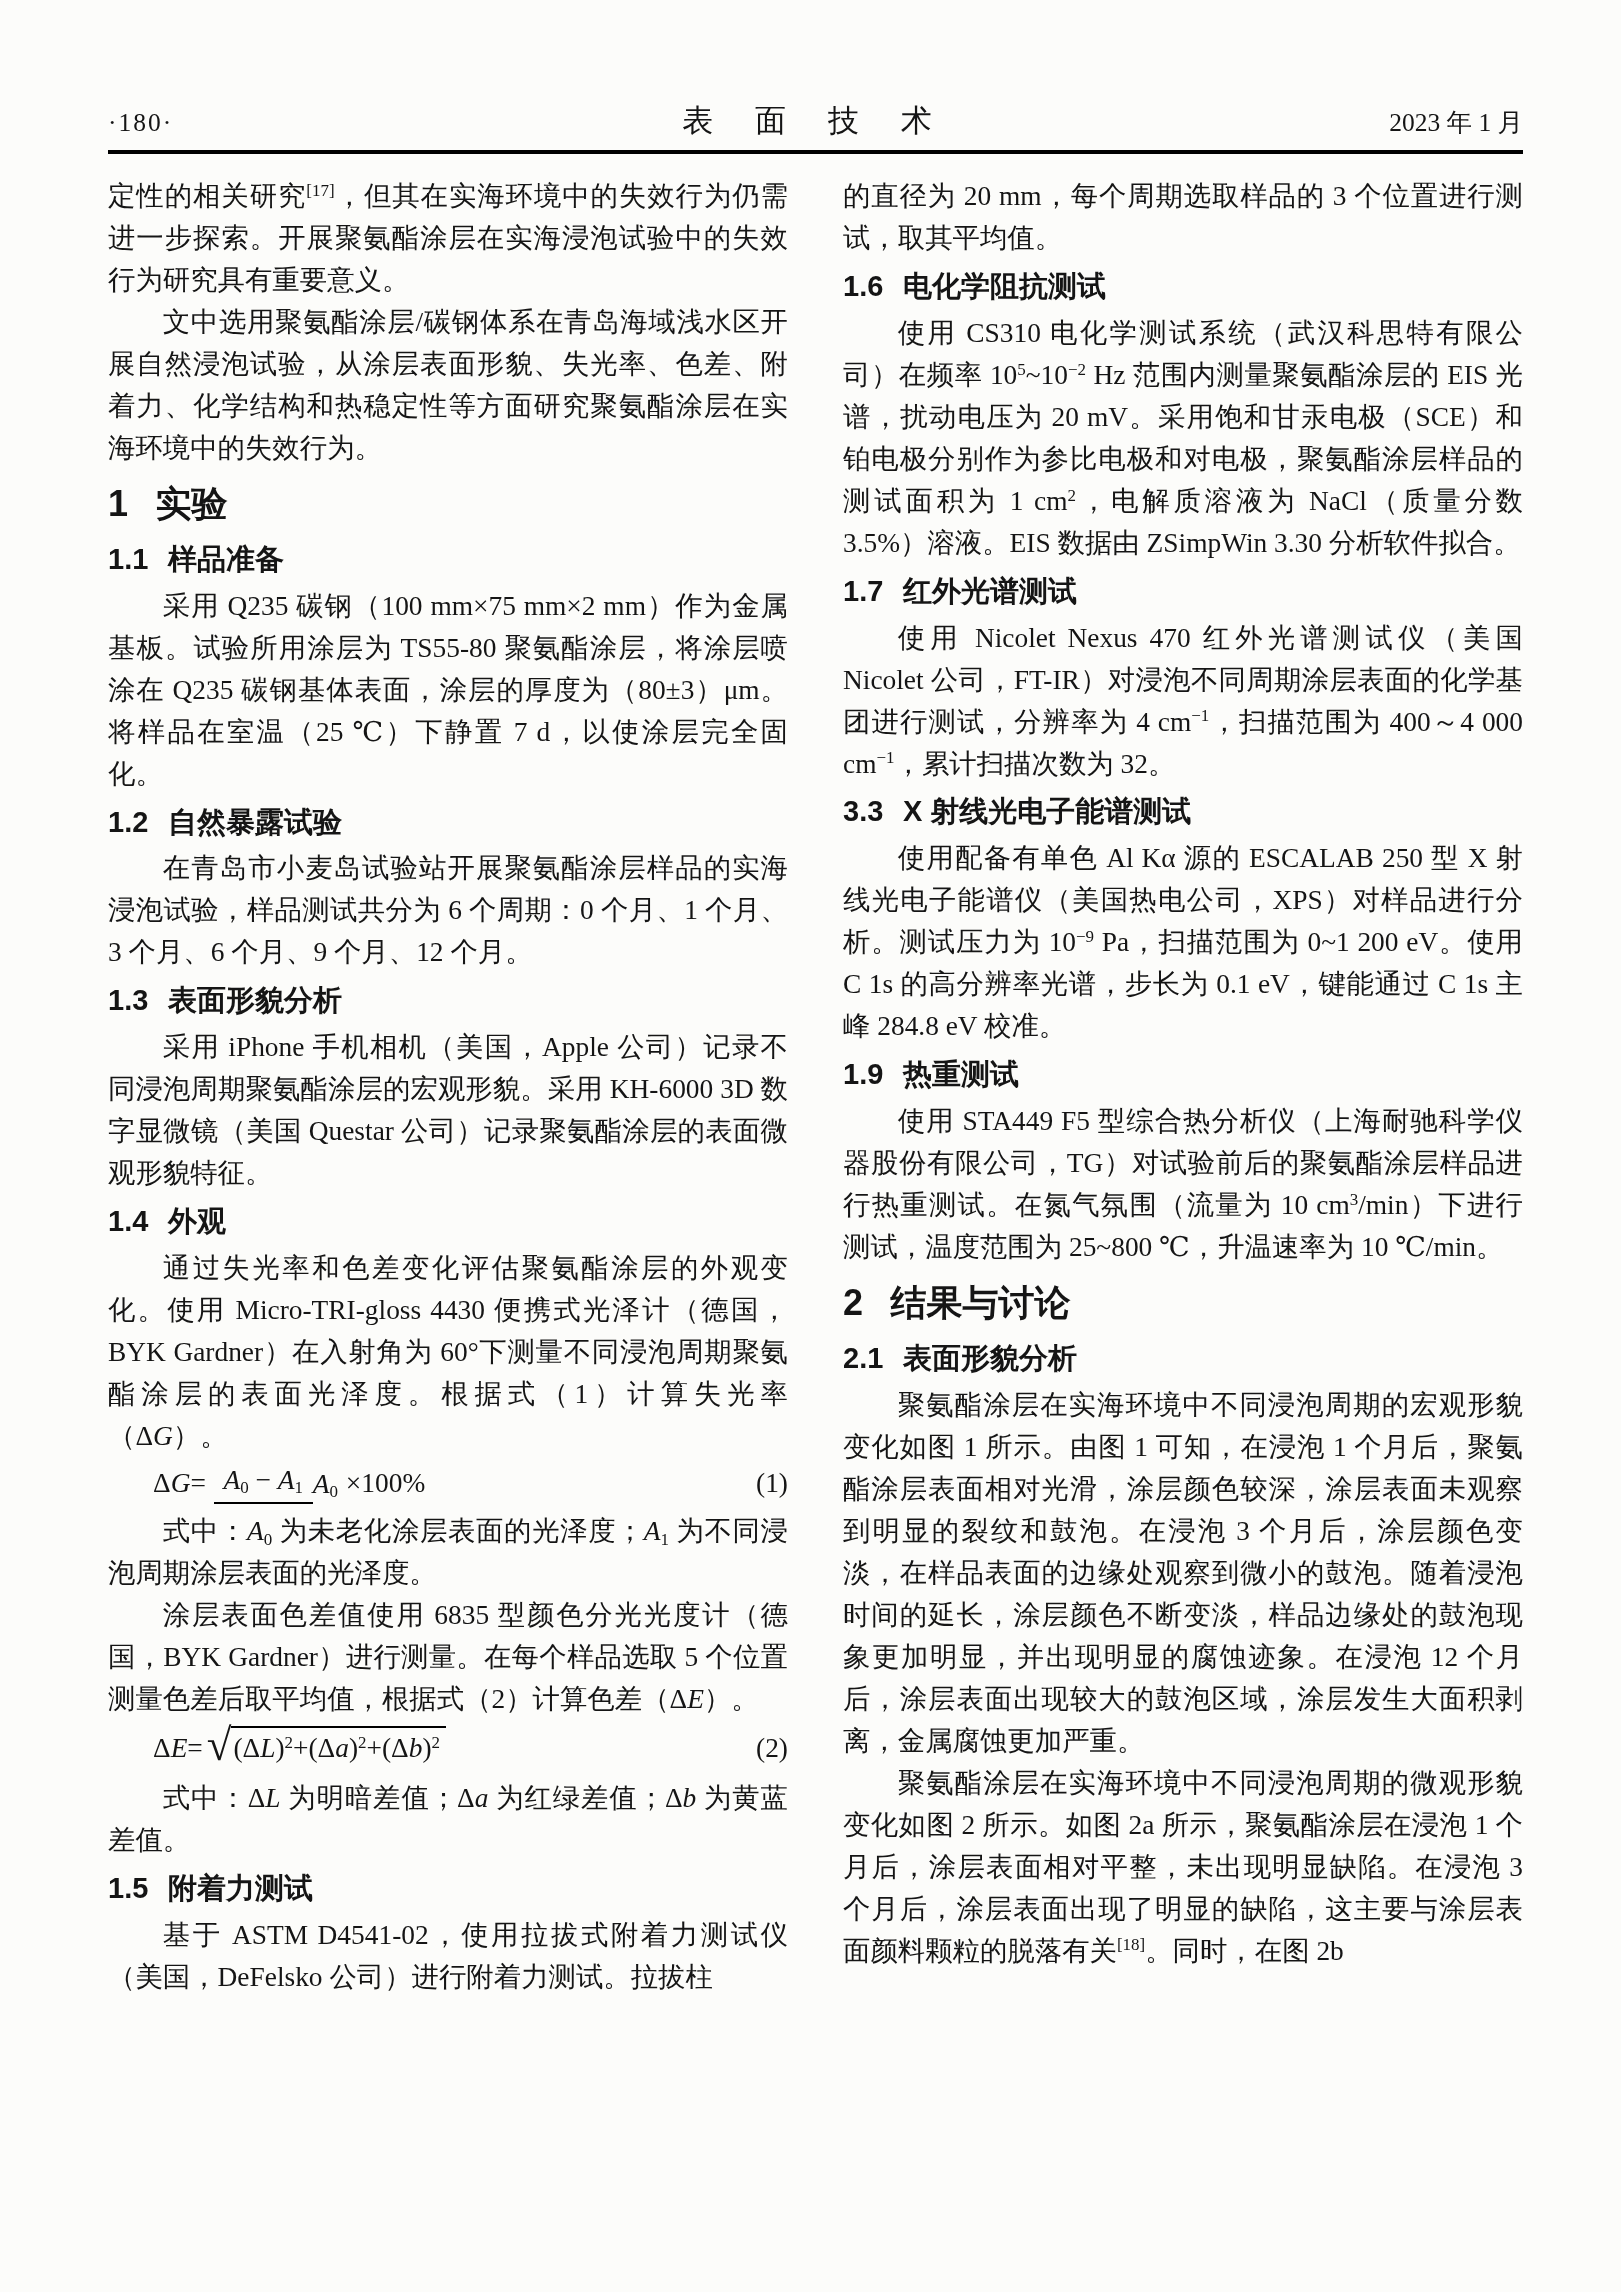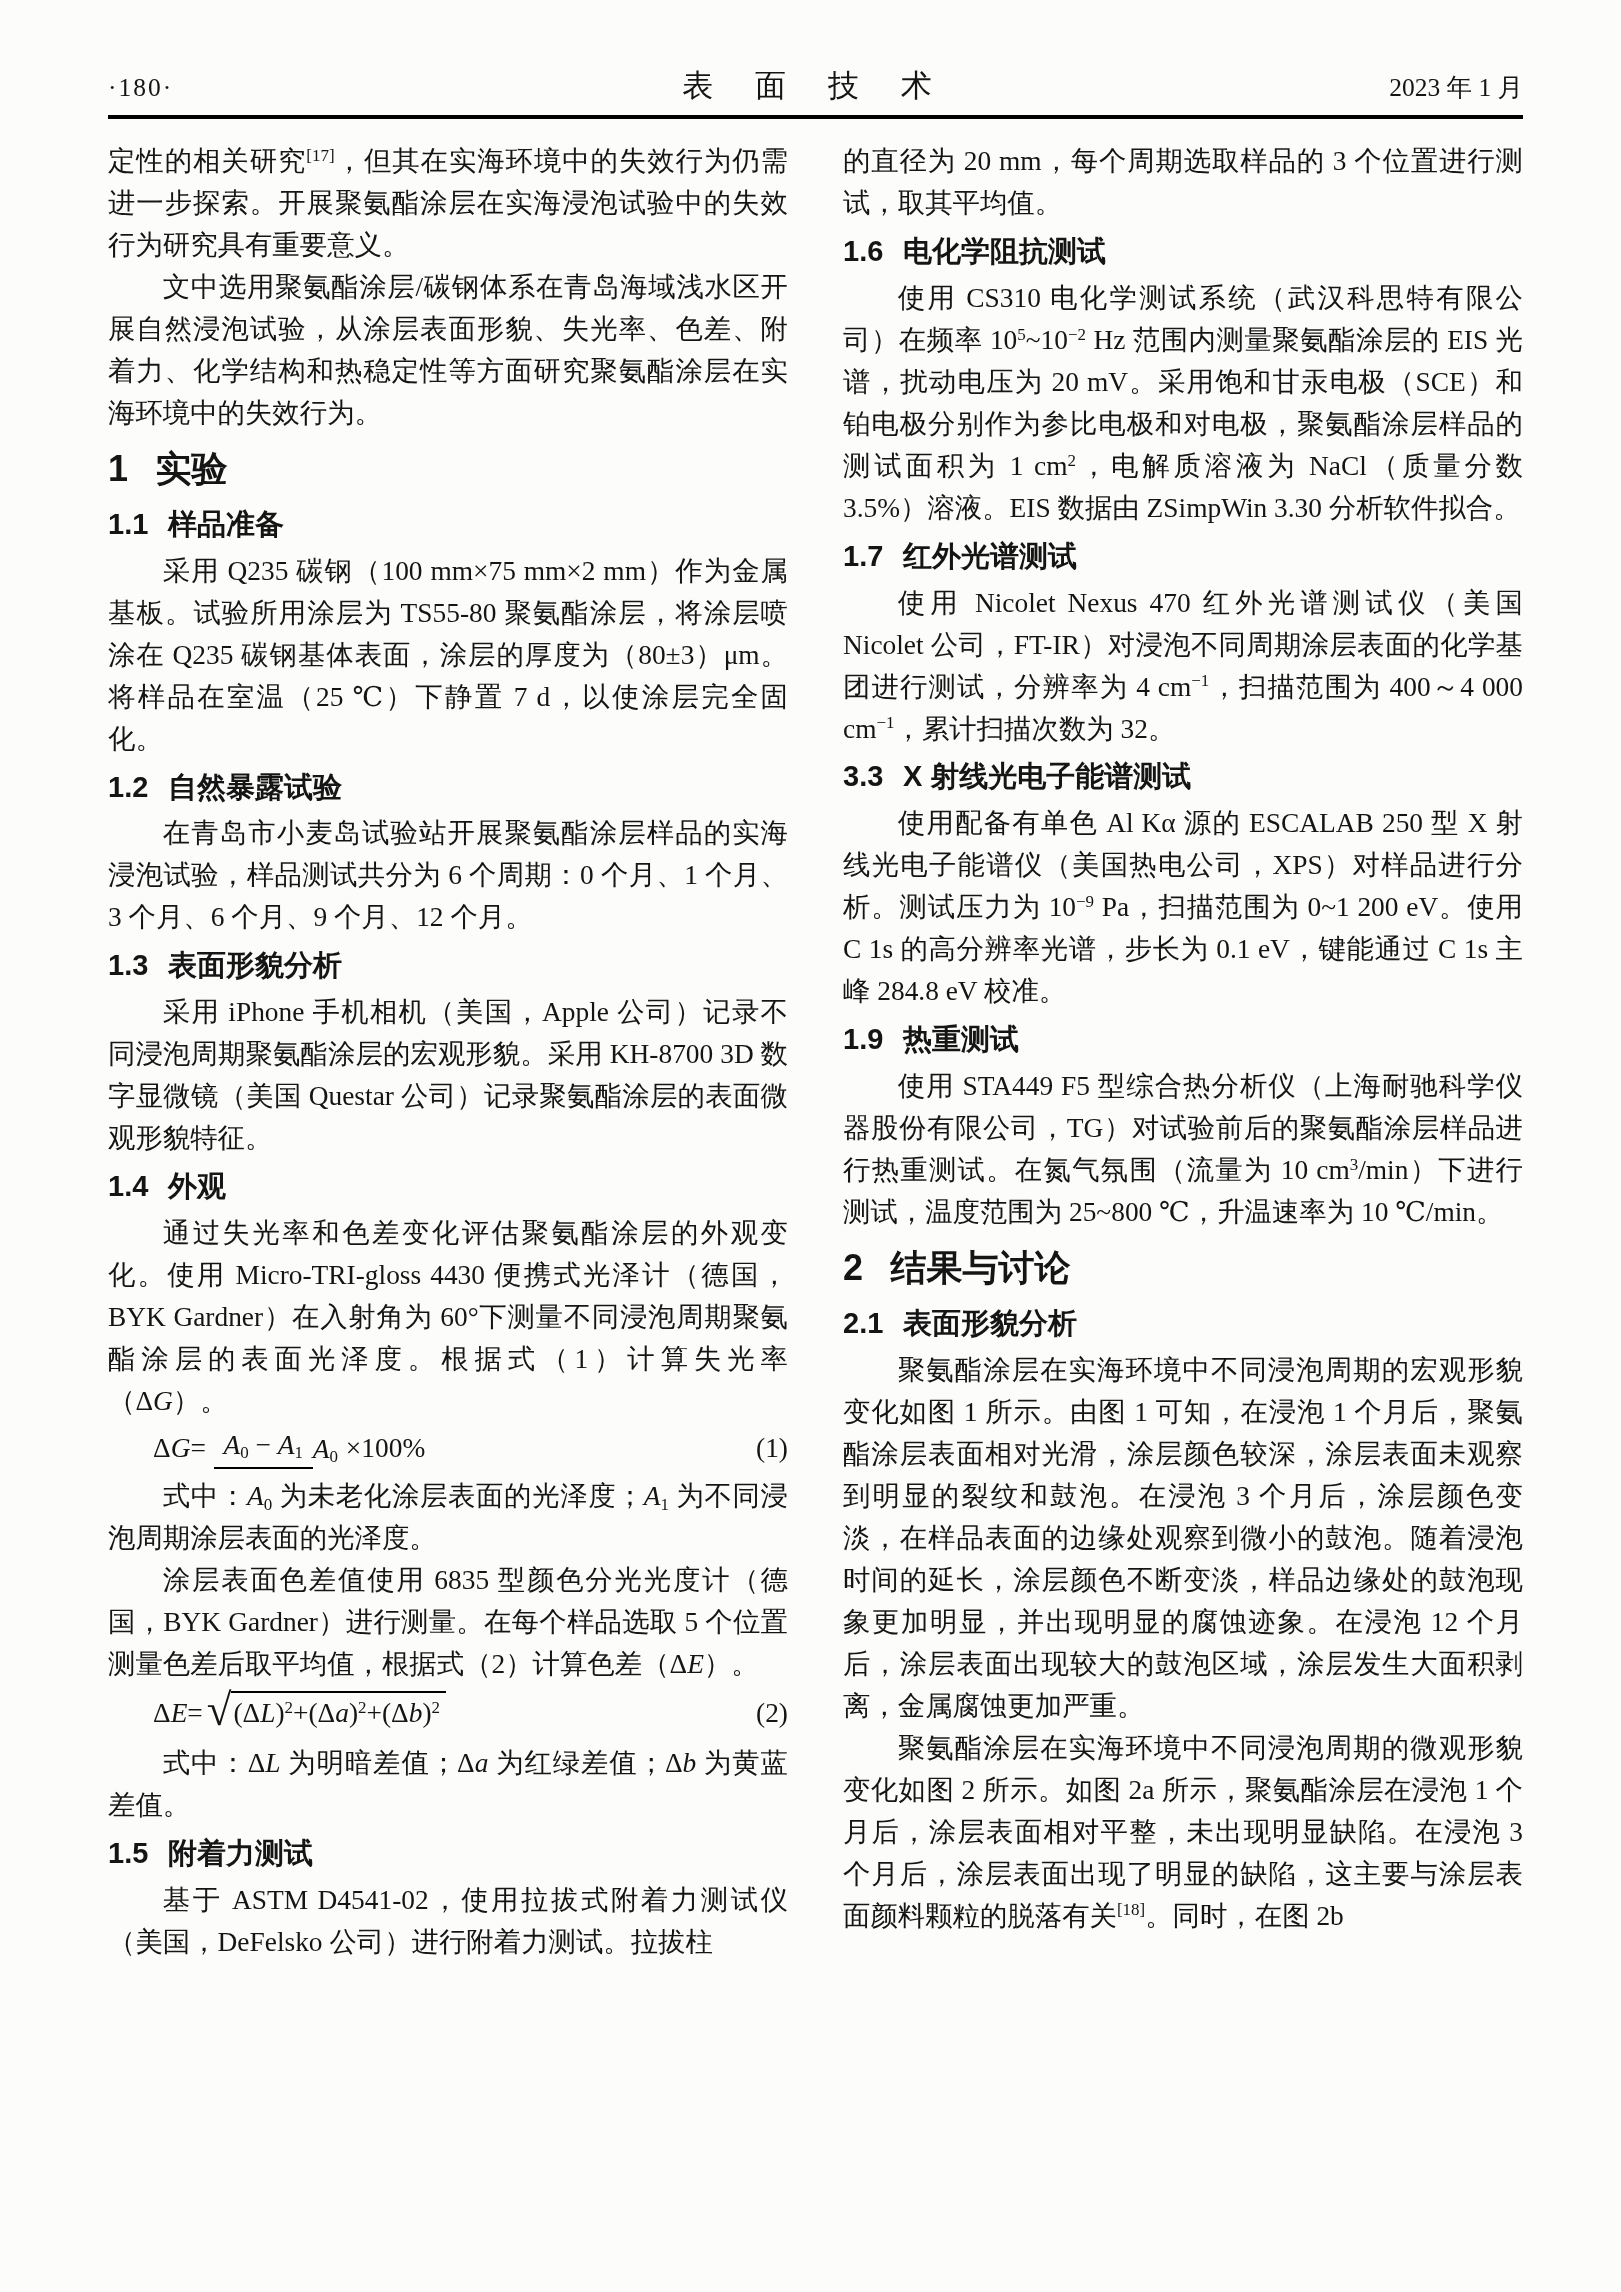--- a/index.html
+++ b/index.html
@@ -5,21 +5,21 @@
   * { margin:0; padding:0; box-sizing:border-box; }
   html,body { width:1621px; height:2293px; }
   body { background:#f6f6f4; font-family:"Liberation Serif","DejaVu Serif",serif; }
   .page {
     position:relative; width:1621px; height:2293px; overflow:hidden;
     background:#fcfcfa; color:#151515;
     padding:0 98px 0 108px;
   }
   
   .hdr {
-    margin-top:70px;
+    margin-top:105px;
     display:flex; align-items:baseline;
     font-size:25.5px; line-height:31px;
   }
   .hdr-left  { width:216px; letter-spacing:2px; }
   .hdr-center{ flex:1; text-align:center; letter-spacing:0.55em; font-size:31px; }
   .hdr-right { width:216px; text-align:right; }
   .rule { height:3.9px; background:#000; margin-top:11.8px; }
   
   .cols { display:flex; gap:55px; margin-top:21.6px; }
   .col  {
@@ -75,21 +75,21 @@
   <main class="cols">
     <section class="col" id="col-left">
         <p class="body-p">定性的相关研究<sup>[17]</sup>，但其在实海环境中的失效行为仍需进一步探索。开展聚氨酯涂层在实海浸泡试验中的失效行为研究具有重要意义。</p>
         <p class="body-p ind">文中选用聚氨酯涂层/碳钢体系在青岛海域浅水区开展自然浸泡试验，从涂层表面形貌、失光率、色差、附着力、化学结构和热稳定性等方面研究聚氨酯涂层在实海环境中的失效行为。</p>
         <div class="h1"><span class="hnum">1</span><span class="htitle">实验</span></div>
         <div class="h2"><span class="hnum">1.1</span><span class="htitle">样品准备</span></div>
         <p class="body-p ind">采用 Q235 碳钢（100 mm×75 mm×2 mm）作为金属基板。试验所用涂层为 TS55-80 聚氨酯涂层，将涂层喷涂在 Q235 碳钢基体表面，涂层的厚度为（80±3）μm。将样品在室温（25 ℃）下静置 7 d，以使涂层完全固化。</p>
         <div class="h2"><span class="hnum">1.2</span><span class="htitle">自然暴露试验</span></div>
         <p class="body-p ind">在青岛市小麦岛试验站开展聚氨酯涂层样品的实海浸泡试验，样品测试共分为 6 个周期：0 个月、1 个月、3 个月、6 个月、9 个月、12 个月。</p>
         <div class="h2"><span class="hnum">1.3</span><span class="htitle">表面形貌分析</span></div>
-        <p class="body-p ind">采用 iPhone 手机相机（美国，Apple 公司）记录不同浸泡周期聚氨酯涂层的宏观形貌。采用 KH-8700 3D 数字显微镜（美国 Questar 公司）记录聚氨酯涂层的表面微观形貌特征。</p>
+        <p class="body-p ind">采用 iPhone 手机相机（美国，Apple 公司）记录不同浸泡周期聚氨酯涂层的宏观形貌。采用 KH-6000 3D 数字显微镜（美国 Questar 公司）记录聚氨酯涂层的表面微观形貌特征。</p>
         <div class="h2"><span class="hnum">1.4</span><span class="htitle">外观</span></div>
         <p class="body-p ind">通过失光率和色差变化评估聚氨酯涂层的外观变化。使用 Micro-TRI-gloss 4430 便携式光泽计（德国，BYK Gardner）在入射角为 60°下测量不同浸泡周期聚氨酯涂层的表面光泽度。根据式（1）计算失光率（Δ<span class="var">G</span>）。</p>
         <div class="formula">
           <span class="f-body">Δ<span class="var">G</span> = <span class="frac">
               <span class="fnum"><span class="var">A</span><sub>0</sub> − <span class="var">A</span><sub>1</sub></span>
               <span class="fden"><span class="var">A</span><sub>0</sub></span>
             </span>×100%</span>
           <span class="f-no">(1)</span>
         </div>
         <p class="body-p ind">式中：<span class="var">A</span><sub>0</sub> 为未老化涂层表面的光泽度；<span class="var">A</span><sub>1</sub> 为不同浸泡周期涂层表面的光泽度。</p>

